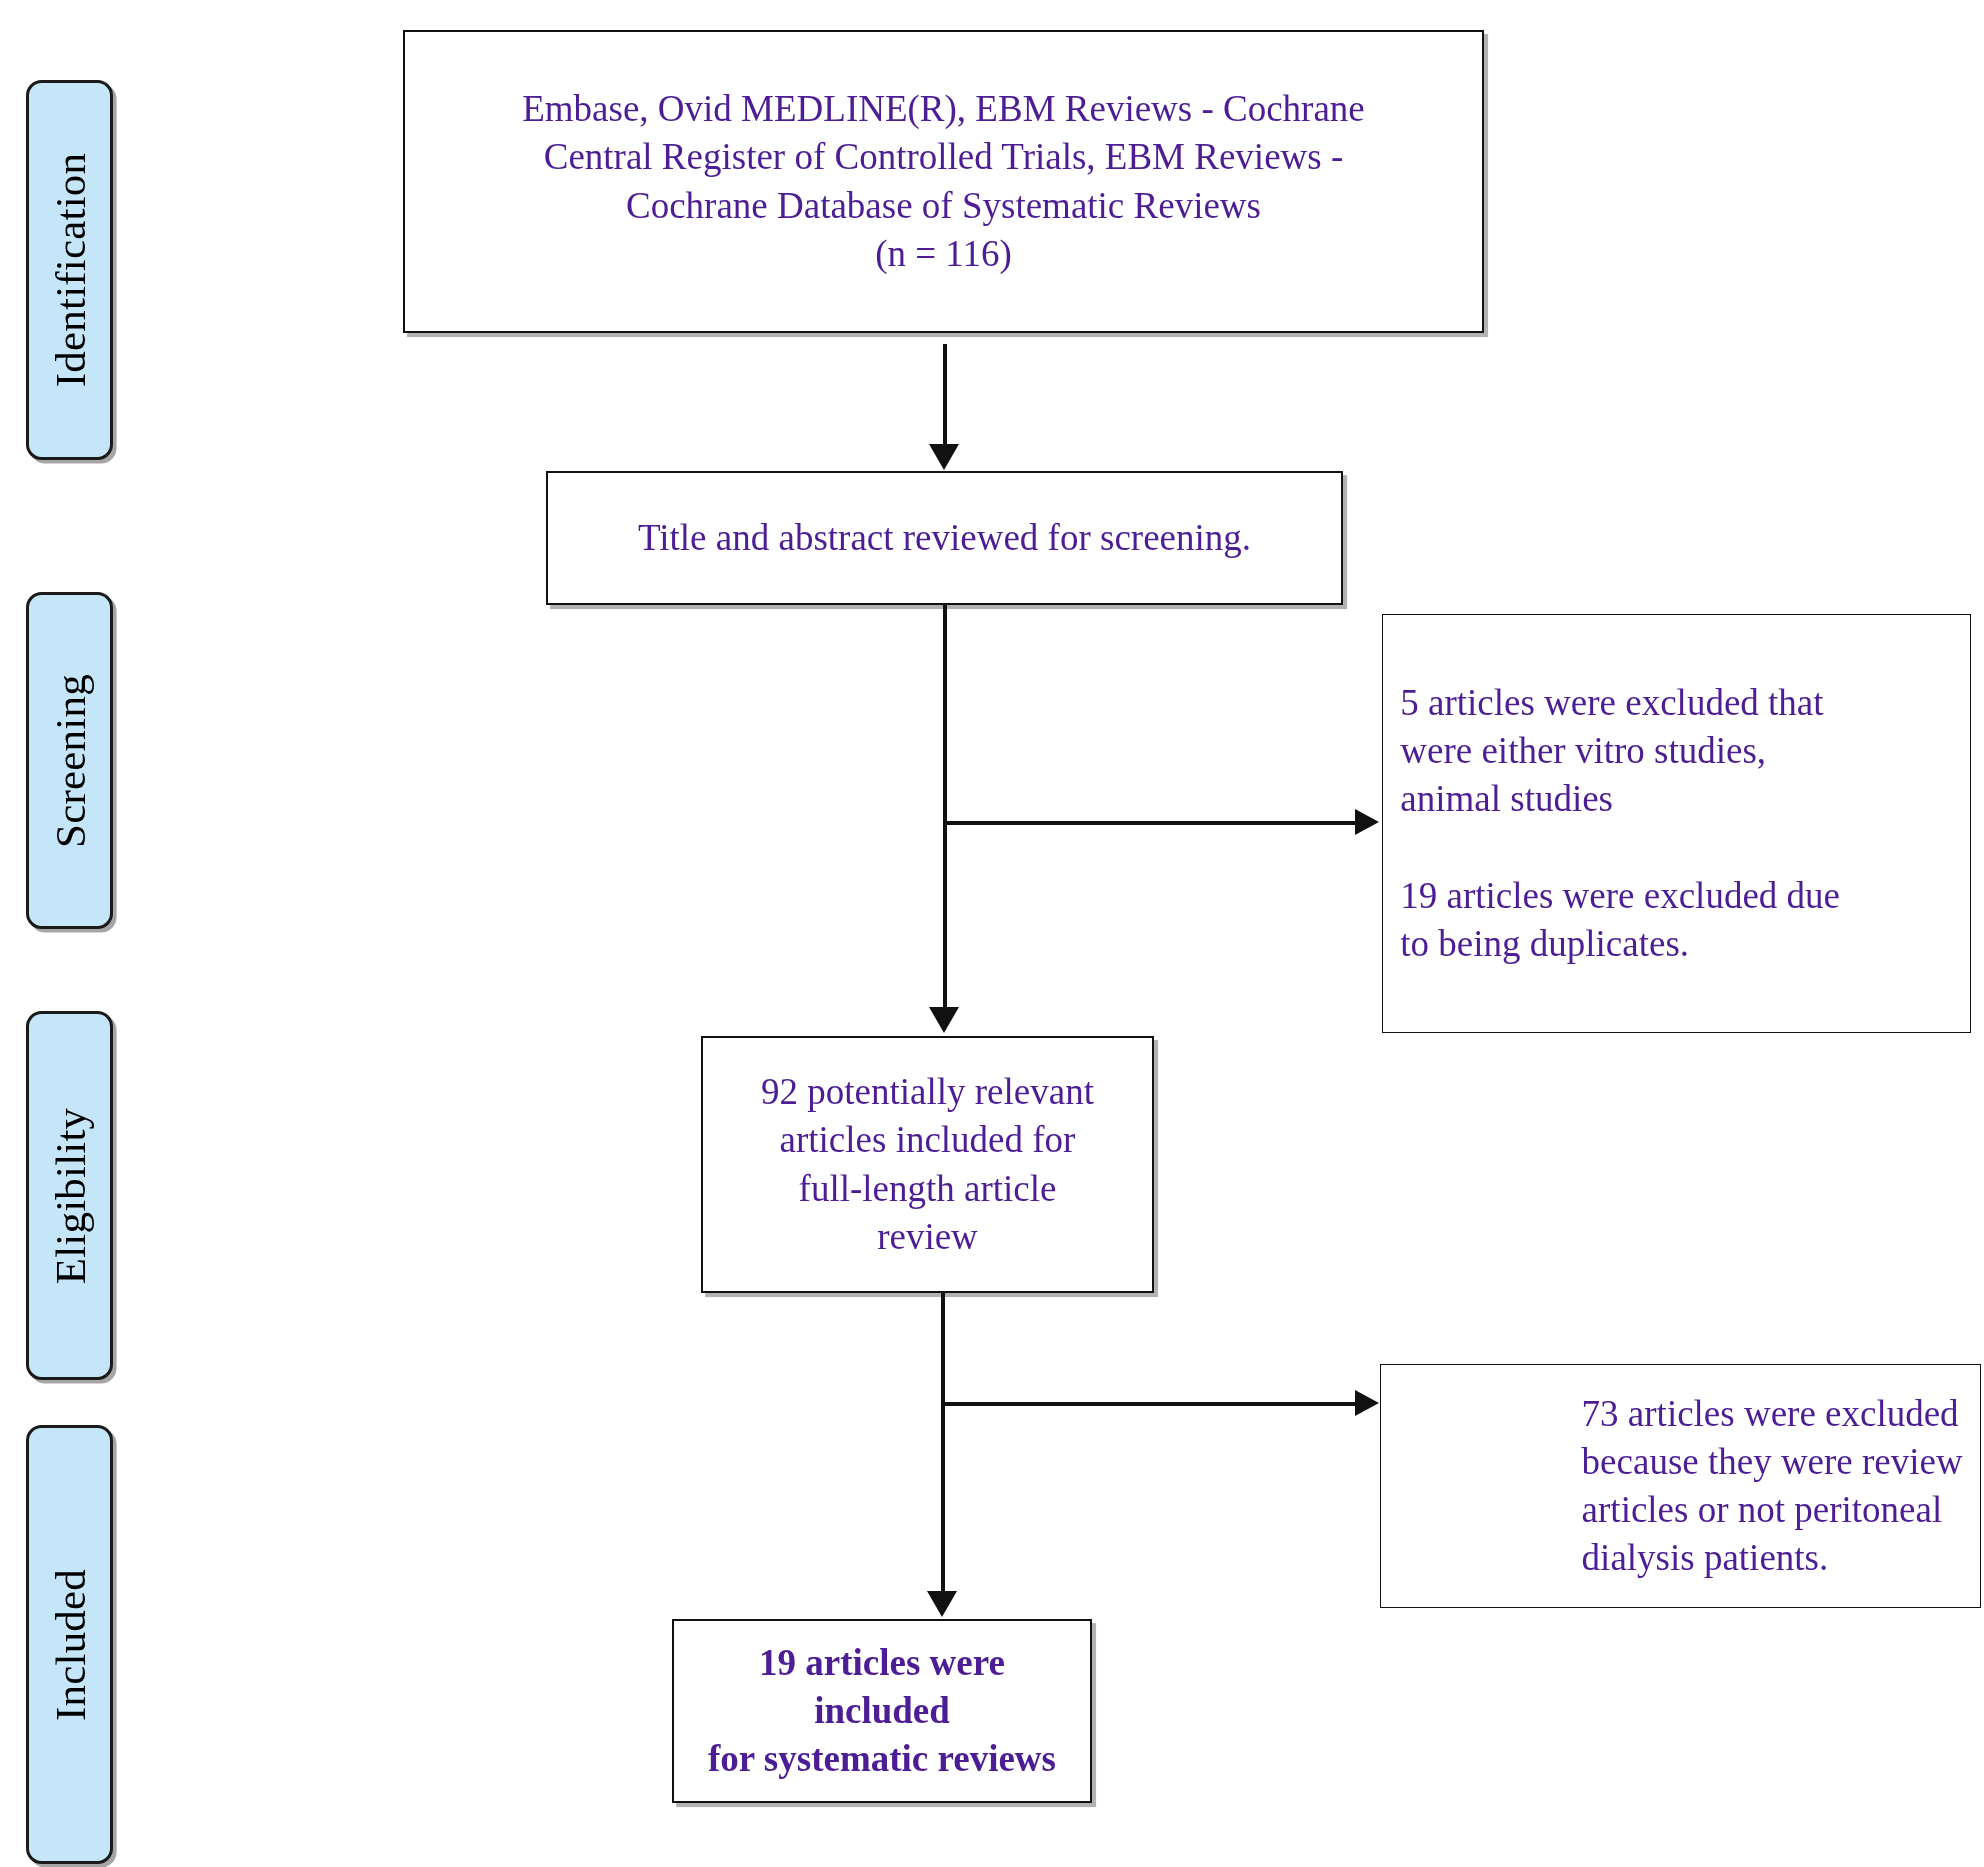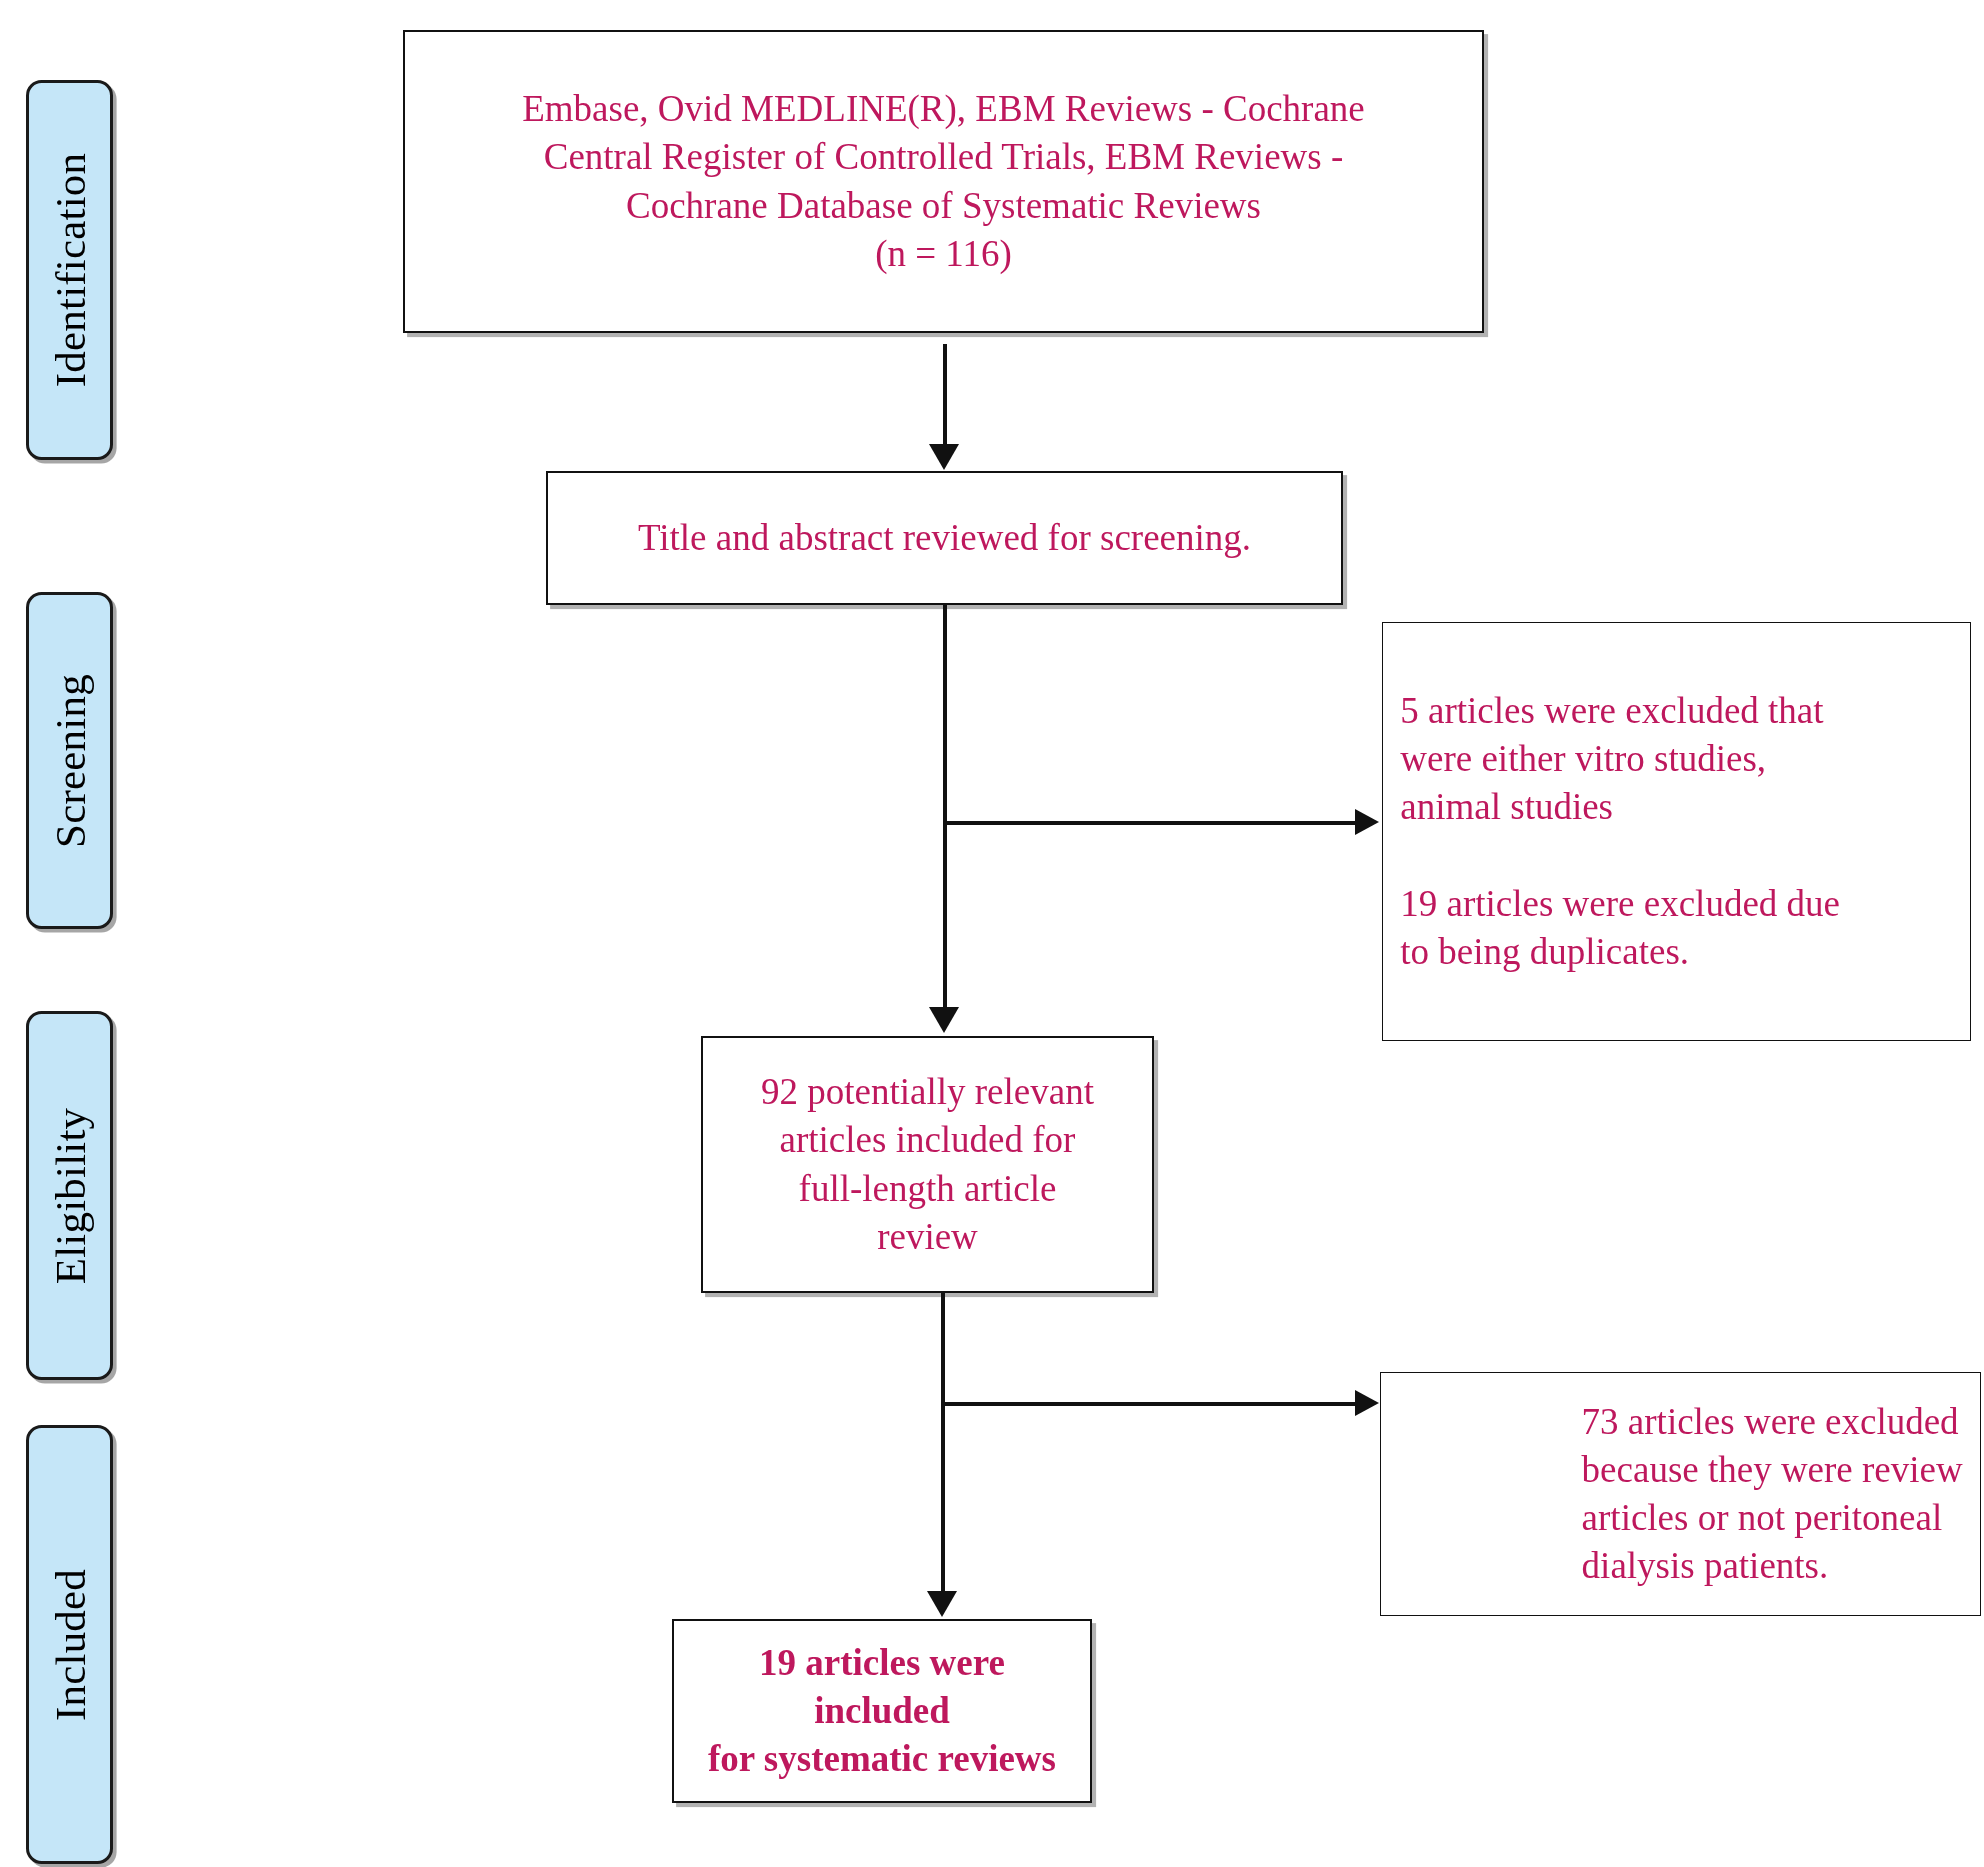--- a/index.html
+++ b/index.html
@@ -35,25 +35,25 @@
     box-shadow:4.1px 4.1px 0 rgba(0,0,0,0.30);
     display:flex;
     align-items:center;
     justify-content:center;
   }
   .fbox-text{
     font-family:"Liberation Serif",serif;
     font-size:37px;
     line-height:1.30;
     text-align:center;
-    color:#be185d;
+    color:#4c1d95;
     padding:0 12.8px;
     white-space:pre-line;
   }
-  .fbox.left-align{justify-content:flex-start;margin-top:8px;}
+  .fbox.left-align{justify-content:flex-start;}
   .fbox.left-align .fbox-text{text-align:left;padding:0 17.3px;}
   .fbox.thin{border-width:1.8px;box-shadow:none;border-color:#111;}
 
   
   .vline{position:absolute;background:#111;width:3.6px;}
   .hline{position:absolute;background:#111;height:3.6px;}
   .arrow-down{
     position:absolute;
     width:0;height:0;
     border-left:15.5px solid transparent;

